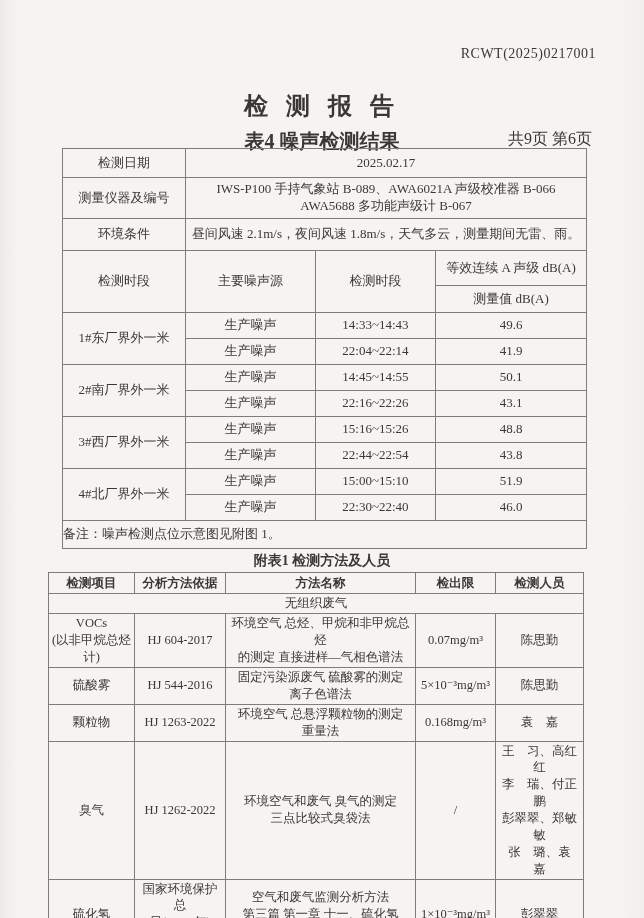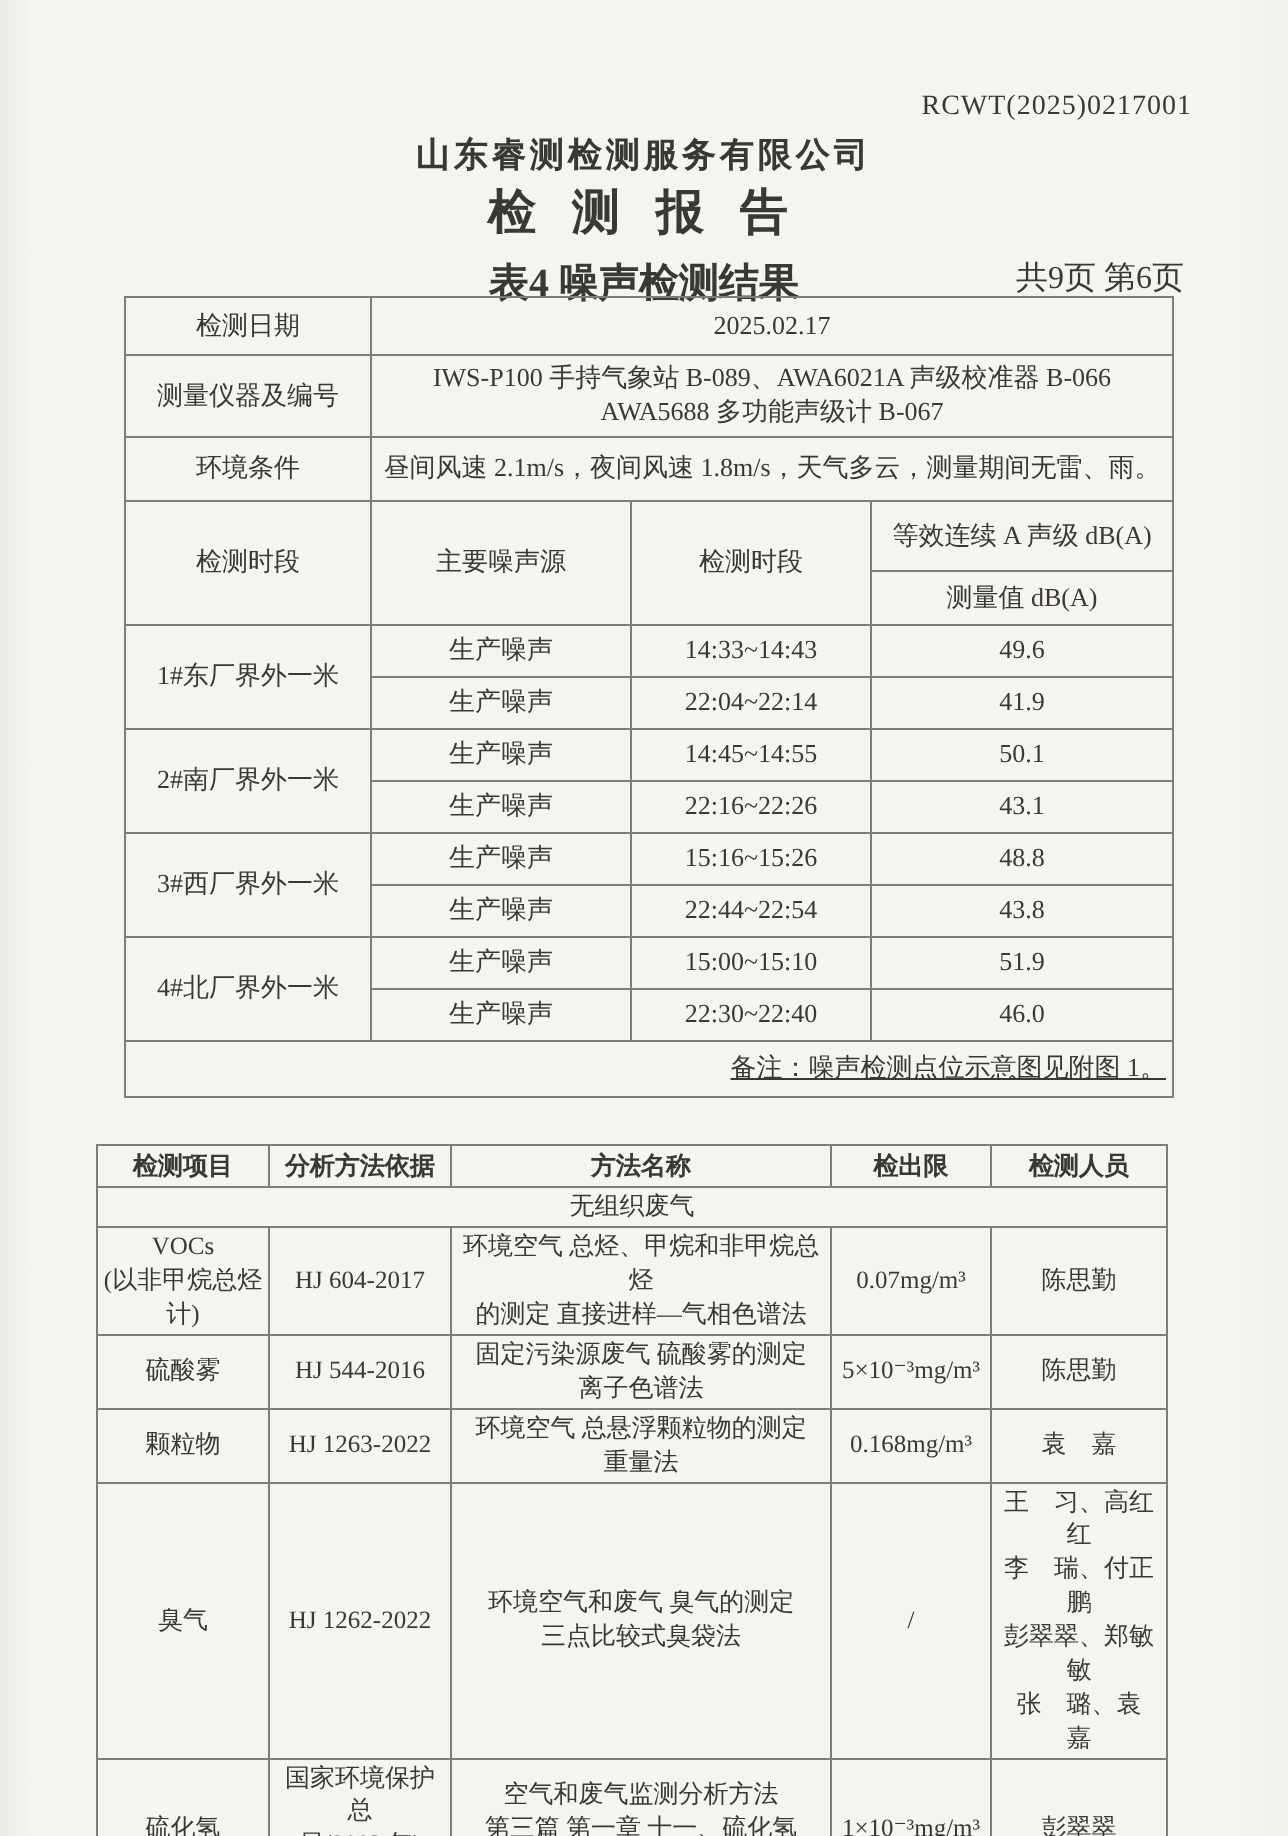--- a/index.html
+++ b/index.html
@@ -37,42 +37,41 @@
   }
   table{border-collapse:collapse;table-layout:fixed;}
   td{
     border:1px solid #7e7d7a;
     text-align:center;vertical-align:middle;
     padding:1px 3px;
     font-size:13px;line-height:1.3;
     overflow:hidden;
   }
   .pre{white-space:pre-line;}
-  .left{text-align:right;padding-left:18px;text-decoration:underline;}
+  .left{text-align:left;padding-left:0;}
   .t1{position:absolute;left:62px;top:148px;width:524px;}
   .t2{position:absolute;left:48px;top:572px;width:535px;}
   .t2 td{font-size:12.5px;line-height:1.35;padding:1px 2px;}
   .t2-caption{
     position:absolute;top:552px;left:0;width:100%;
     text-align:center;font-size:14px;font-weight:bold;
   }
   
   .r29{height:29px;} .r41{height:41px;} .r32{height:32px;}
   .r35{height:35px;} .r27{height:27px;} .r26{height:26px;} .r28{height:28px;}
   
   .q21{height:21px;font-weight:bold;} .q19{height:19px;margin-top:40px;} .q40{height:40px;}
   .q37{height:37px;} .q70{height:70px;} .q66{height:66px;}
 </style>
 </head>
 <body>
 
 <div class="page">
 
   <div class="report-no">RCWT(2025)0217001</div>
-  <div class="company">山东睿测检测服务有限公司</div>
   <div class="title">检 测 报 告</div>
   <div class="t4-caption">表4 噪声检测结果</div>
   <div class="page-info">共9页  第6页</div>
 
   <table class="t1">
     <colgroup>
         <col style="width:123px">
         <col style="width:130px">
         <col style="width:120px">
         <col style="width:151px">
@@ -148,20 +147,21 @@
         <td>22:30~22:40</td>
         <td>46.0</td>
       </tr>
 
       <tr class="r28">
         <td colspan="4" class="left">备注：噪声检测点位示意图见附图 1。</td>
       </tr>
     </tbody>
   </table>
 
+  <div class="t2-caption">附表1 检测方法及人员</div>
 
   <table class="t2">
     <colgroup>
         <col style="width:86px">
         <col style="width:91px">
         <col style="width:190px">
         <col style="width:80px">
         <col style="width:88px">
       </colgroup>
     <tbody>

